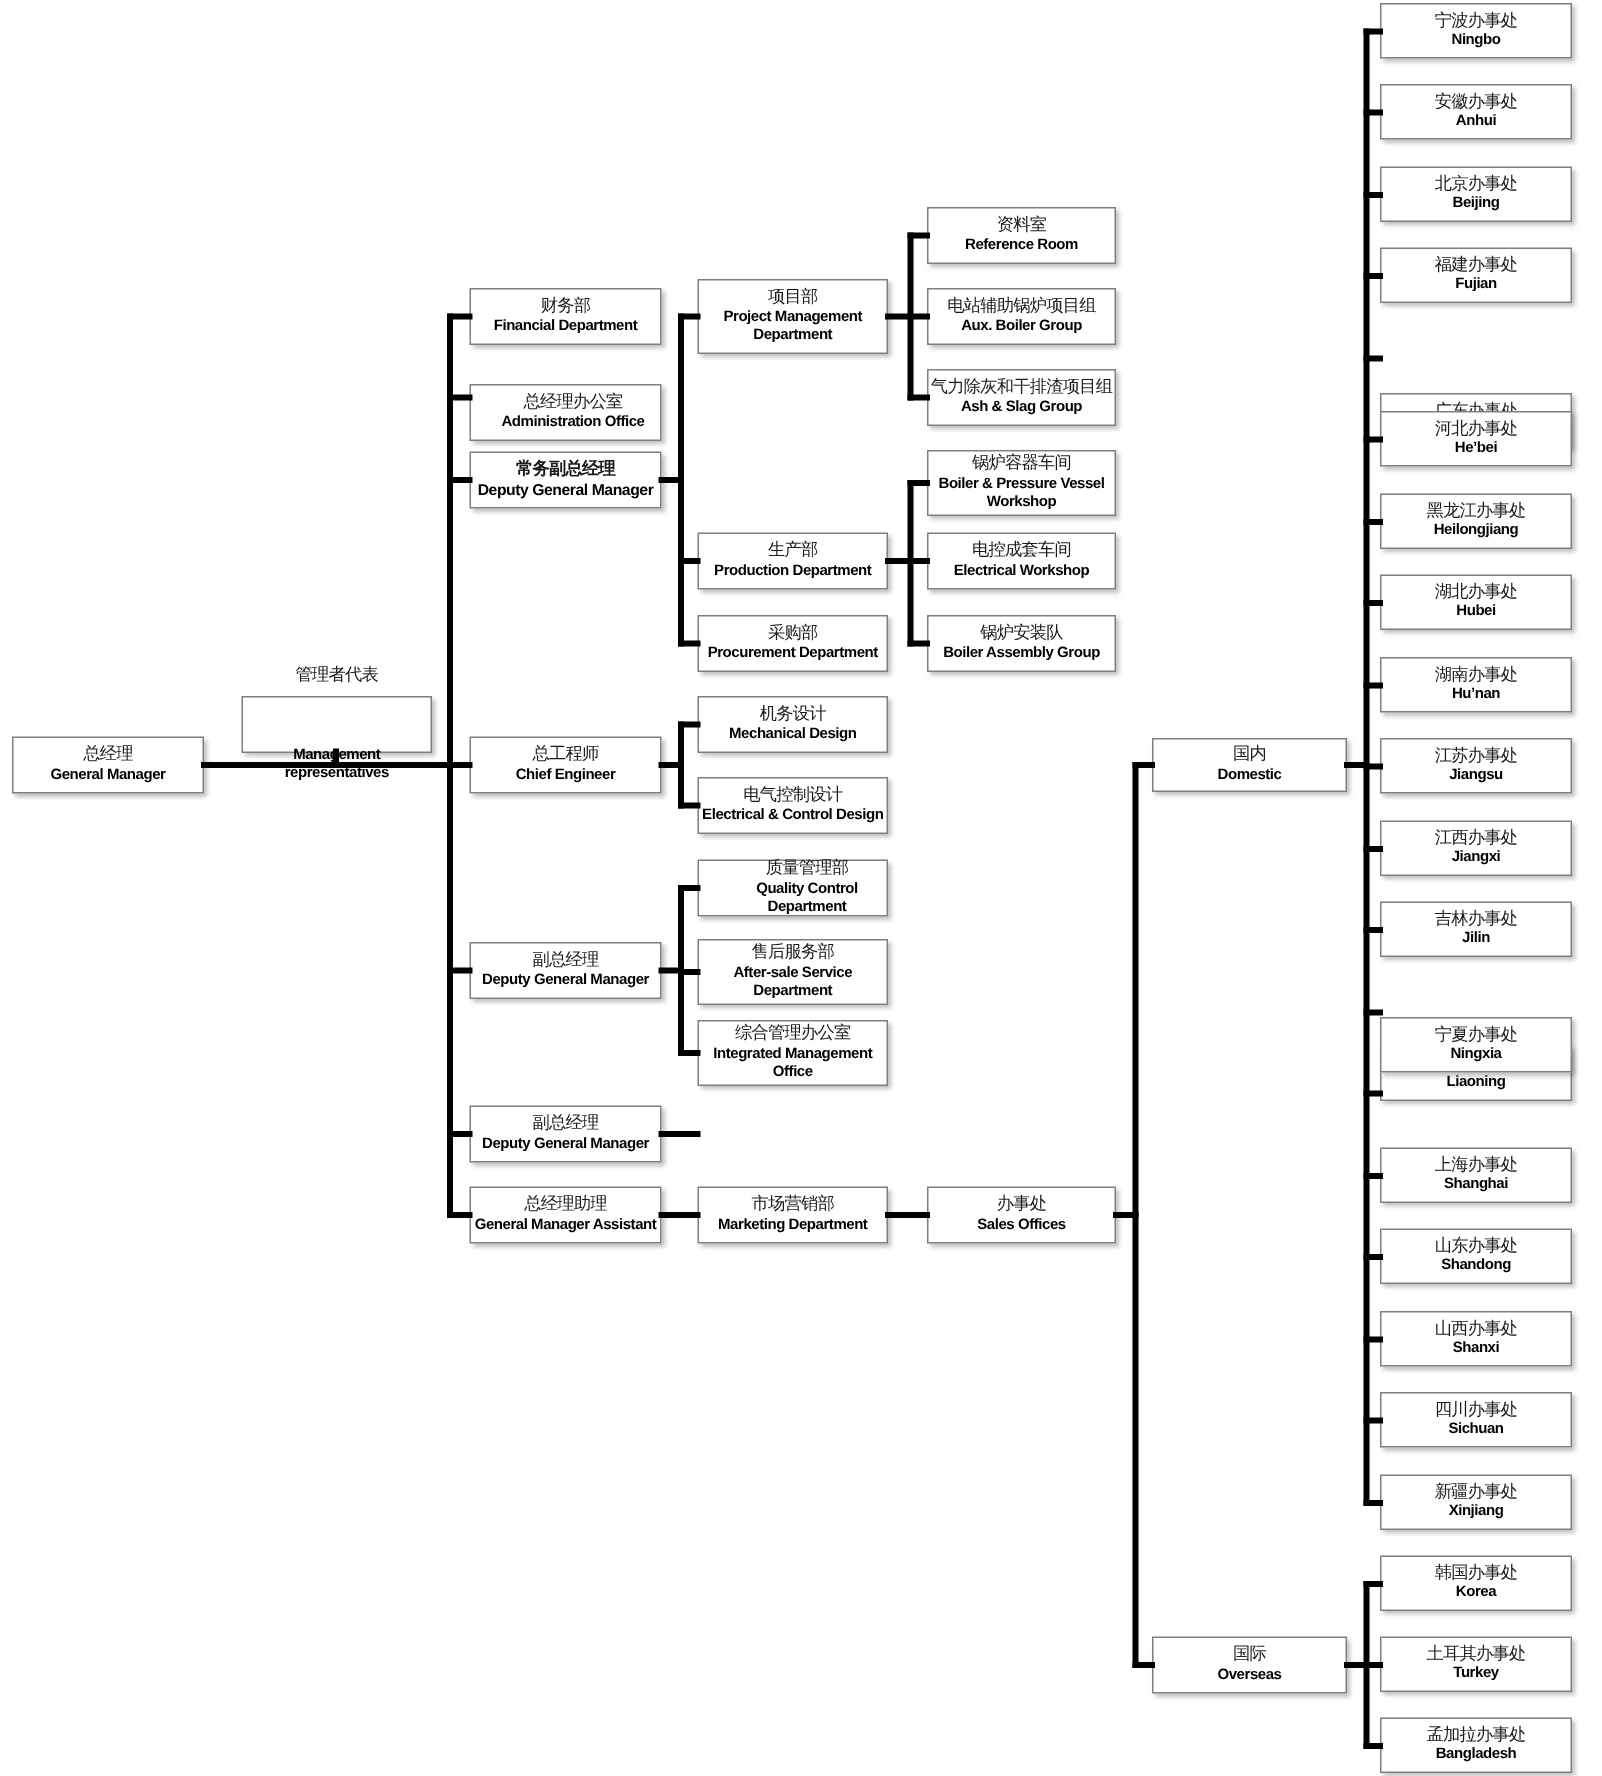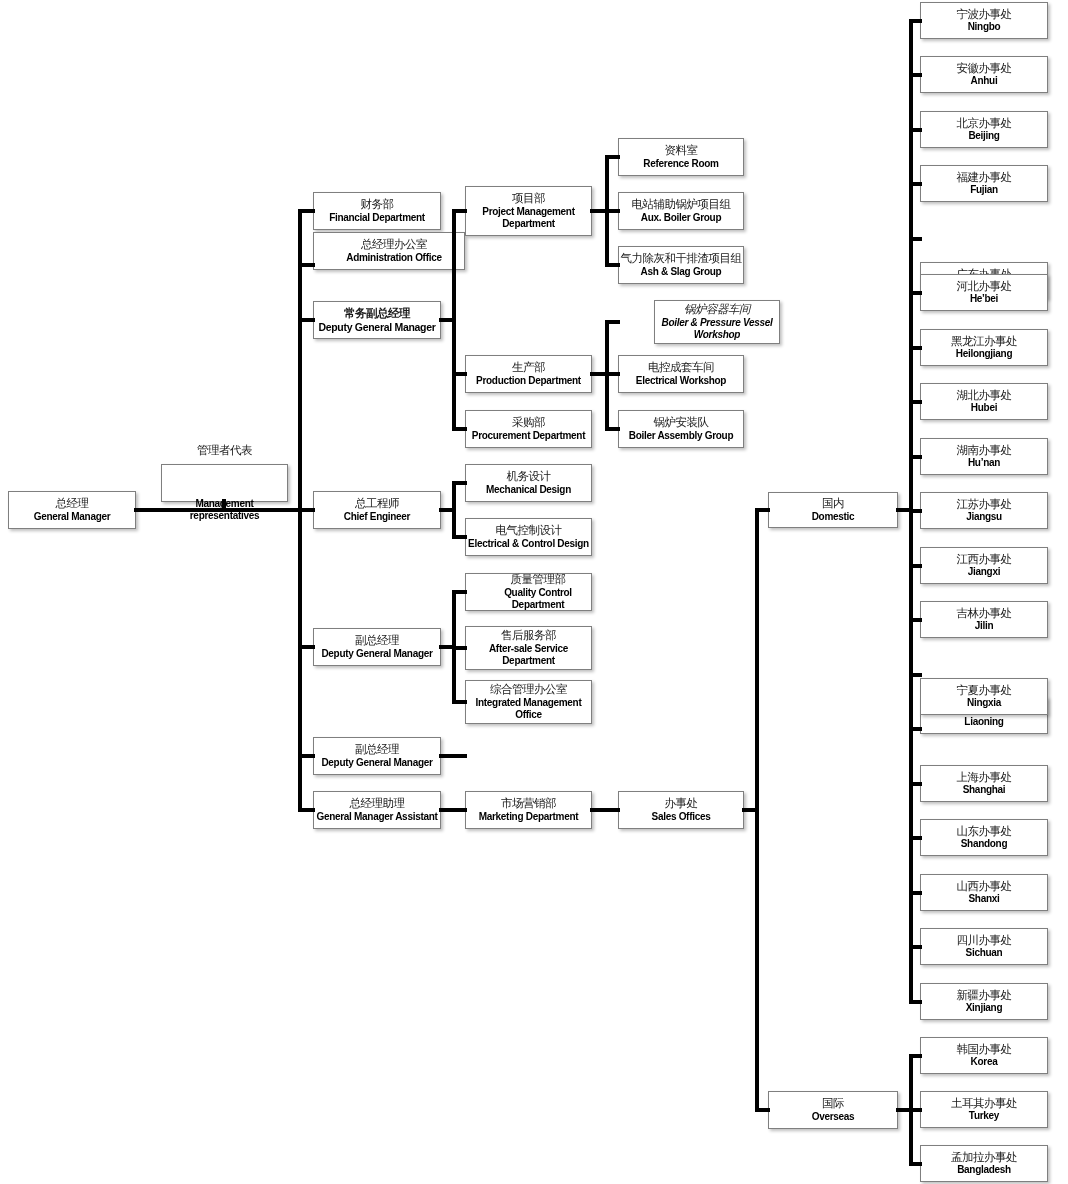--- a/index.html
+++ b/index.html
@@ -54,21 +54,21 @@
       <span class="en">General Manager</span>
     </div>
     <div class="node" style="left: 161px; top: 464px; width: 127px; height: 38px; gap: 41px;">
       <span class="zh">管理者代表</span>
       <span class="en">Management representatives</span>
     </div>
     <div class="node" style="left: 313px; top: 192px; width: 128px; height: 38px;">
       <span class="zh">财务部</span>
       <span class="en">Financial Department</span>
     </div>
-    <div class="node" style="left: 313px; top: 232px; width: 152px; height: 38px; padding-left: 11px;">
+    <div class="node" style="left: 313px; top: 256px; width: 128px; height: 38px; padding-left: 11px;">
       <span class="zh">总经理办公室</span>
       <span class="en">Administration Office</span>
     </div>
     <div class="node bold" style="left: 313px; top: 301px; width: 128px; height: 38px;">
       <span class="zh">常务副总经理</span>
       <span class="en">Deputy General Manager</span>
     </div>
     <div class="node" style="left: 313px; top: 491px; width: 128px; height: 38px;">
       <span class="zh">总工程师</span>
       <span class="en">Chief Engineer</span>
@@ -126,21 +126,21 @@
       <span class="en">Reference Room</span>
     </div>
     <div class="node" style="left: 618px; top: 192px; width: 126px; height: 38px;">
       <span class="zh">电站辅助锅炉项目组</span>
       <span class="en">Aux. Boiler Group</span>
     </div>
     <div class="node" style="left: 618px; top: 246px; width: 126px; height: 38px;">
       <span class="zh">气力除灰和干排渣项目组</span>
       <span class="en">Ash &amp; Slag Group</span>
     </div>
-    <div class="node" style="left: 654px; top: 300px; width: 126px; height: 44px; font-style: italic;">
+    <div class="node" style="left: 618px; top: 300px; width: 126px; height: 44px;">
       <span class="zh">锅炉容器车间</span>
       <span class="en">Boiler &amp; Pressure Vessel Workshop</span>
     </div>
     <div class="node" style="left: 618px; top: 355px; width: 126px; height: 38px;">
       <span class="zh">电控成套车间</span>
       <span class="en">Electrical Workshop</span>
     </div>
     <div class="node" style="left: 618px; top: 410px; width: 126px; height: 38px;">
       <span class="zh">锅炉安装队</span>
       <span class="en">Boiler Assembly Group</span>

